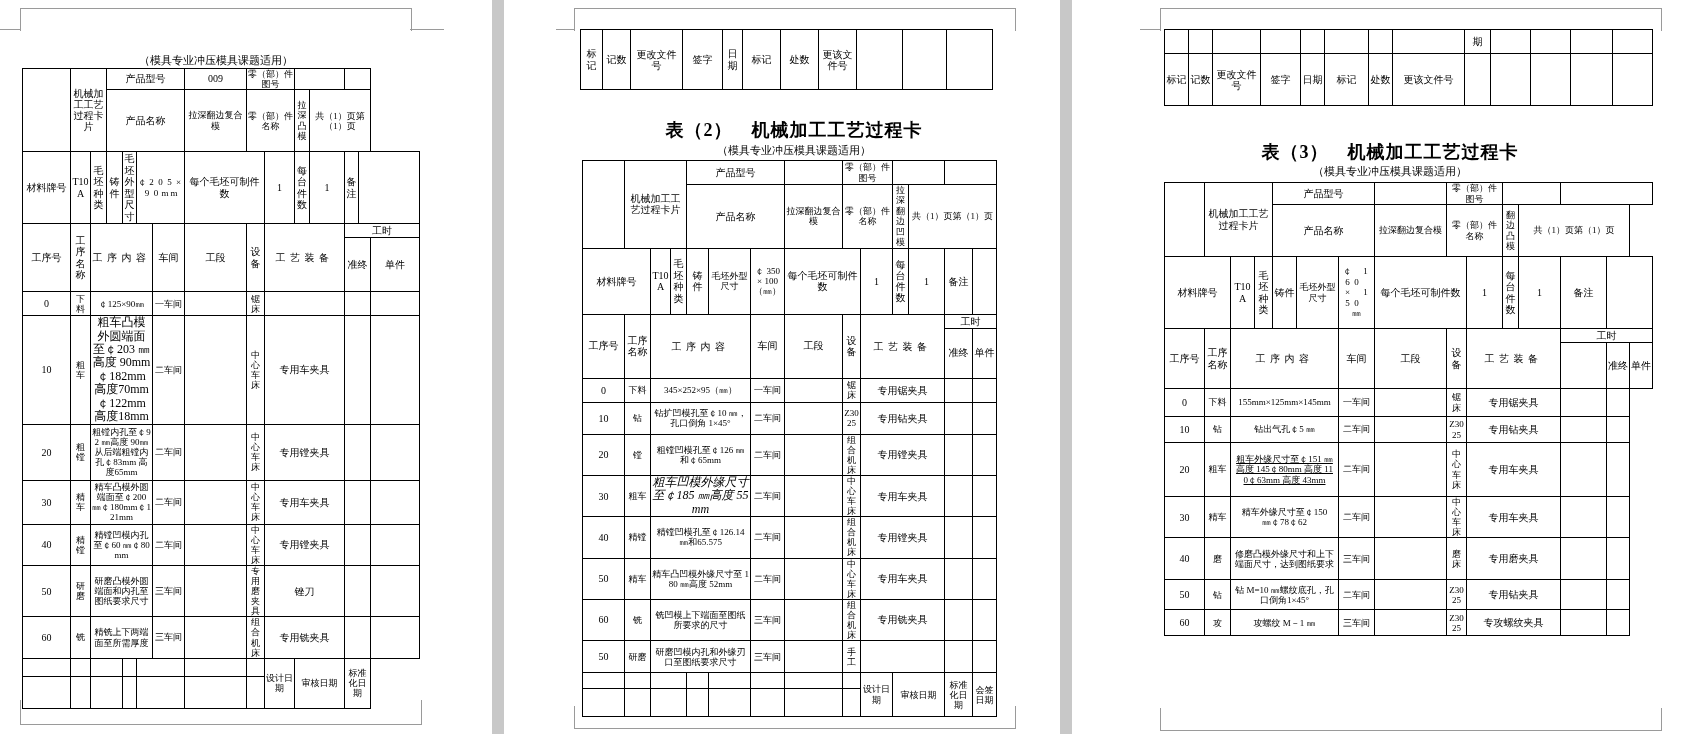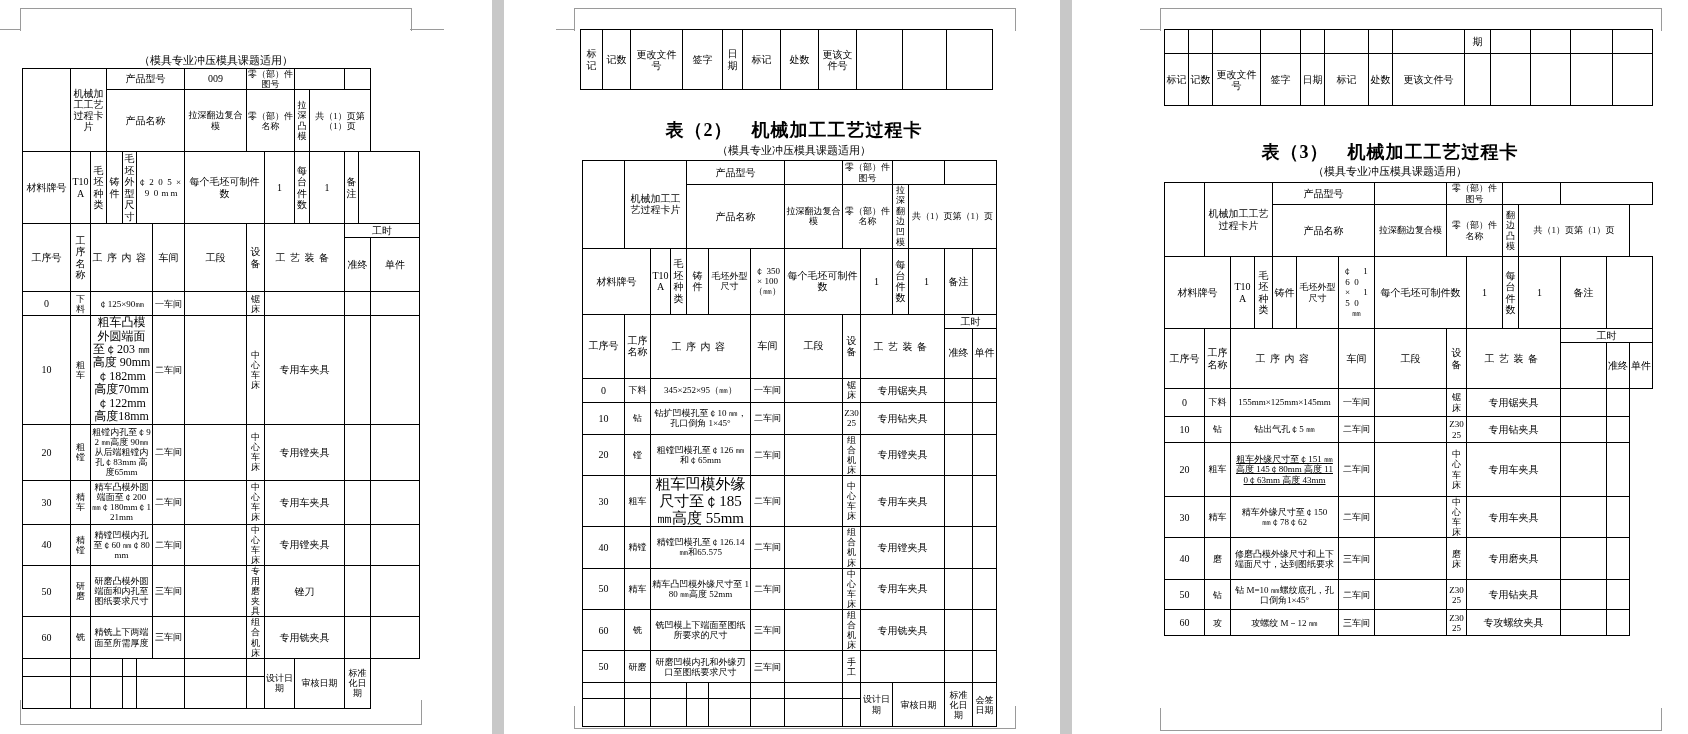--- a/index.html
+++ b/index.html
@@ -393,21 +393,21 @@
             <td style="font-size: 9px;">二车间</td>
             <td></td>
             <td style="font-size: 9px;">组合机床</td>
             <td colspan="3">专用镗夹具</td>
             <td></td>
             <td></td>
           </tr>
           <tr style="height: 32px;">
             <td>30</td>
             <td style="font-size: 9px;">粗车</td>
-            <td colspan="4" style="font-size: 15px;">粗车凹模外缘尺寸至￠185 ㎜高度 55mm</td>
+            <td colspan="4" style="font-size: 12px; font-style: italic;">粗车凹模外缘尺寸至￠185 ㎜高度 55mm</td>
             <td style="font-size: 9px;">二车间</td>
             <td></td>
             <td style="font-size: 9px;">中心车床</td>
             <td colspan="3">专用车夹具</td>
             <td></td>
             <td></td>
           </tr>
           <tr style="height: 32px;">
             <td>40</td>
             <td style="font-size: 9px;">精镗</td>
@@ -673,21 +673,21 @@
             <td style="font-size: 9px;">二车间</td>
             <td></td>
             <td style="font-size: 9px;">Z3025</td>
             <td colspan="3">专用钻夹具</td>
             <td></td>
             <td></td>
           </tr>
           <tr style="height: 26px;">
             <td>60</td>
             <td style="font-size: 9px;">攻</td>
-            <td colspan="4" style="font-size: 9px;">攻螺纹 M－12 ㎜</td>
+            <td colspan="4" style="font-size: 9px;">攻螺纹 M－1 ㎜</td>
             <td style="font-size: 9px;">三车间</td>
             <td></td>
             <td style="font-size: 9px;">Z3025</td>
             <td colspan="3">专攻螺纹夹具</td>
             <td></td>
             <td></td>
           </tr>
         </tbody>
   </table>
   </div>

